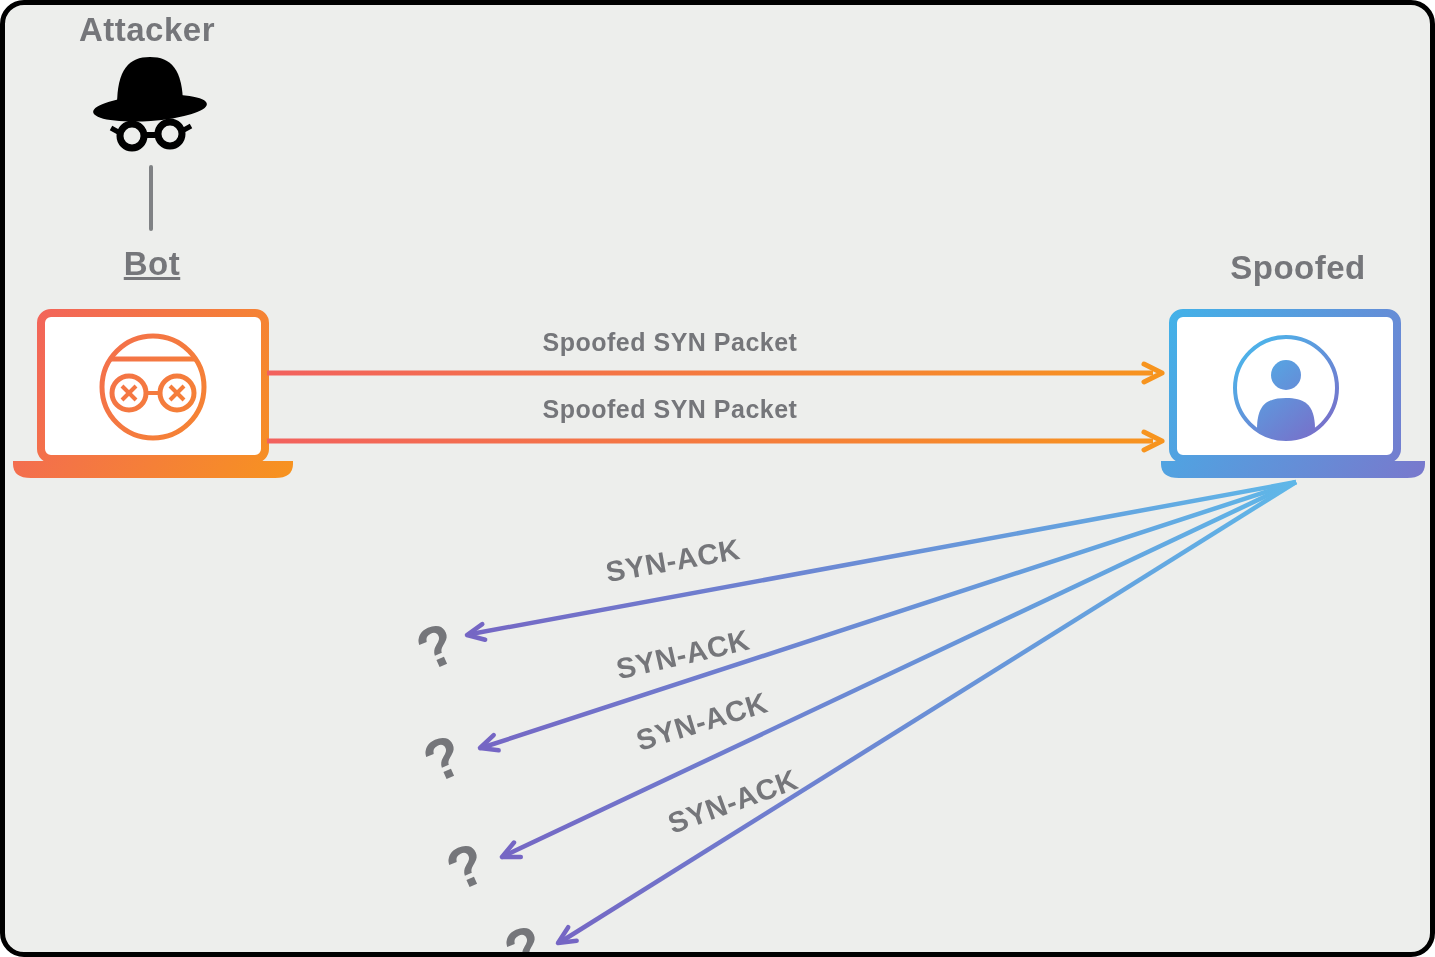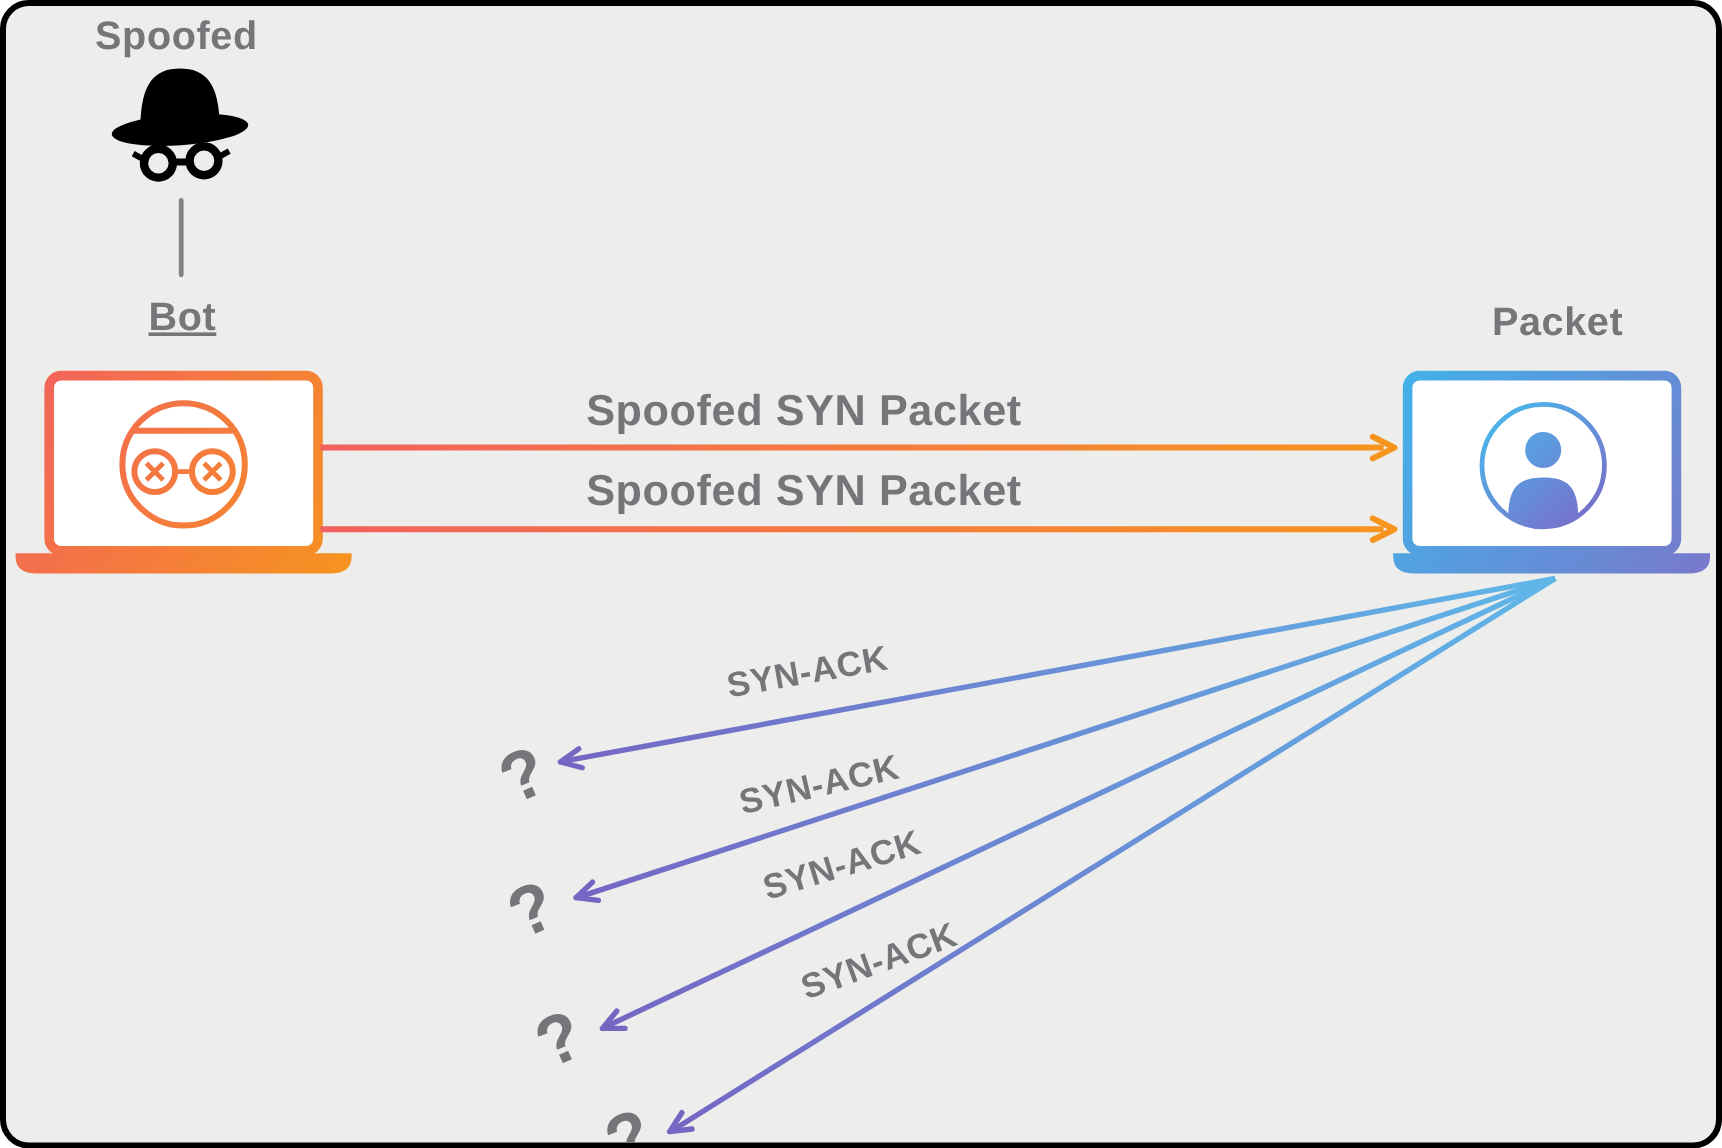--- a/index.html
+++ b/index.html
@@ -27,21 +27,21 @@
   }
   .lbl {
     position: absolute;
     font-weight: 700;
     color: #75767a;
     white-space: nowrap;
     transform: translate(-50%, -50%);
     letter-spacing: 0.5px;
   }
   .node-lbl { font-size: 33px; }
-  .pkt-lbl  { font-size: 36px; }
+  .pkt-lbl  { font-size: 25px; }
   .sa-lbl   { font-size: 29px; }
   .qmark {
     position: absolute;
     font-weight: 700;
     font-size: 58px;
     color: #75767a;
     transform: translate(-50%, -50%) rotate(-24deg);
   }
 </style>
 </head>
@@ -151,23 +151,23 @@
       </g>
     </g>
     <g>
       <line x1="1291" y1="477" x2="557" y2="936" stroke="url(#gSA4)" stroke-width="4.5"></line>
       <g transform="translate(553,938) rotate(-31.9)">
         <path d="M0,0 L17,-8 M0,0 L17,8" stroke="#7566c4" stroke-width="4.5" fill="none" stroke-linecap="round"></path>
       </g>
     </g>
   </svg>
 
-  <div class="lbl node-lbl" style="left:142px; top:25px;">Spoofed</div>
+  <div class="lbl node-lbl" style="left:142px; top:25px;">Attacker</div>
   <div class="lbl node-lbl" style="left:147px; top:259px;text-decoration:underline;">Bot</div>
-  <div class="lbl node-lbl" style="left:1293px; top:263px;">Packet</div>
+  <div class="lbl node-lbl" style="left:1293px; top:263px;">Spoofed</div>
 
   <div class="lbl pkt-lbl" style="left:665px; top:337px;">Spoofed SYN Packet</div>
   <div class="lbl pkt-lbl" style="left:665px; top:404px;">Spoofed SYN Packet</div>
 
   <div class="lbl sa-lbl" style="left:668px; top:556px; transform:translate(-50%,-50%) rotate(-10deg);">SYN-ACK</div>
   <div class="lbl sa-lbl" style="left:678px; top:650px; transform:translate(-50%,-50%) rotate(-13deg);">SYN-ACK</div>
   <div class="lbl sa-lbl" style="left:697px; top:717px; transform:translate(-50%,-50%) rotate(-17deg);">SYN-ACK</div>
   <div class="lbl sa-lbl" style="left:728px; top:797px; transform:translate(-50%,-50%) rotate(-20deg);">SYN-ACK</div>
 
   <div class="qmark" style="left:431px; top:641px;">?</div>

